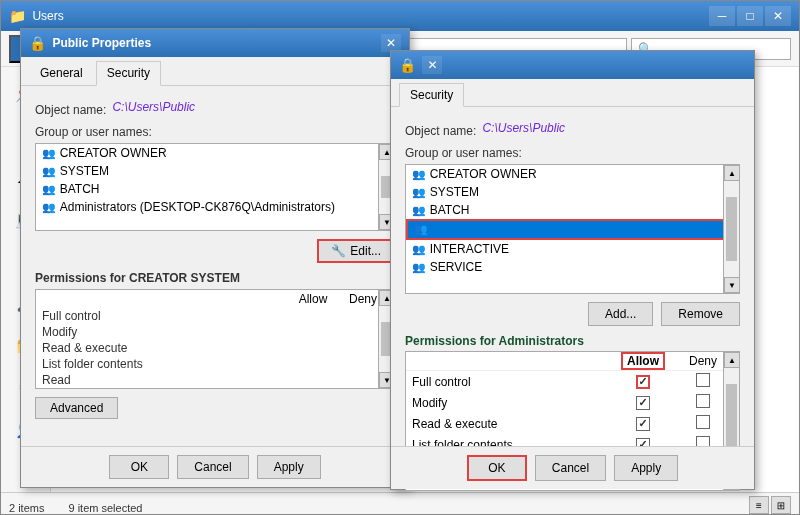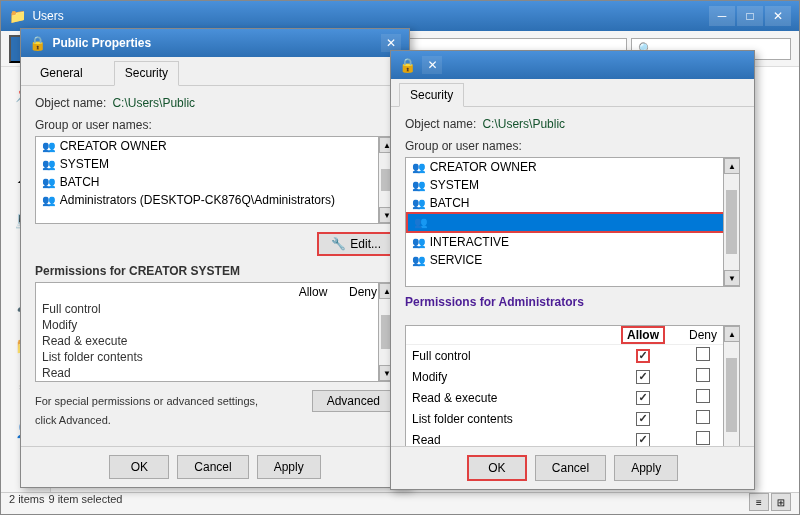--- a/index.html
+++ b/index.html
@@ -107,25 +107,25 @@
 
     .status-bar {
       position: absolute;
       bottom: 0;
       left: 0;
       right: 0;
       height: 22px;
       background: #f5f5f5;
       border-top: 1px solid #ccc;
       display: flex;
-      align-items: flex-start;
+      align-items: flex-end;
       padding: 0 8px;
       font-size: 11px;
       color: #333;
-      gap: 4px;
+      gap: 24px;
     }
 
     
     .dialog-public {
       position: absolute;
       top: 28px;
       left: 20px;
       width: 390px;
       height: 460px;
       background: #f0f0f0;
@@ -162,21 +162,21 @@
       display: flex;
       align-items: center;
       justify-content: center;
     }
 
     .dialog-tabs {
       display: flex;
       background: #f0f0f0;
       border-bottom: 1px solid #ccc;
       padding: 4px 8px 0;
-      gap: 20px;
+      gap: 2px;
     }
 
     .tab {
       padding: 4px 10px;
       font-size: 12px;
       cursor: pointer;
       border: 1px solid transparent;
       background: transparent;
     }
 
@@ -194,24 +194,26 @@
     .field-row {
       display: flex;
       align-items: center;
       margin-bottom: 8px;
       font-size: 12px;
     }
 
     .field-label {
       color: #333;
       margin-right: 6px;
+      margin-top: 7px;
     }
 
     .field-value {
-      color: #14532d;
+      color: #6d28d9;
+      font-style: italic;
     }
 
     .section-label {
       font-size: 12px;
       color: #333;
       margin-bottom: 4px;
     }
 
     .users-list {
       border: 1px solid #aaa;
@@ -379,22 +381,22 @@
     .perm-buttons-row {
       display: flex;
       justify-content: flex-end;
       gap: 8px;
       margin-bottom: 8px;
     }
 
     .permissions-section-label {
       font-size: 12px;
       font-weight: bold;
-      margin-bottom: 16px;
-      color: #4c1d95;
+      margin-bottom: 3px;
+      color: #14532d;
     }
 
     .permissions-table-perm {
       border: 1px solid #aaa;
       background: white;
       flex: 1;
       overflow: hidden;
       position: relative;
       min-height: 140px;
     }
@@ -632,24 +634,20 @@
         </div>
         <div class="scrollbar-track">
           <div class="scroll-btn">▲</div>
           <div class="scroll-thumb"></div>
           <div class="scroll-btn">▼</div>
         </div>
       </div>
     </div>
 
     <div style="display:flex; align-items:flex-start; margin-top:8px; gap:8px; justify-content:space-between;">
-      <div>
-        <div class="special-text">For special permissions or advanced settings,</div>
-        <div class="special-text">click <span>Advanced</span>.</div>
-      </div>
       <button class="advanced-btn">Advanced</button>
     </div>
   </div>
 
   <div class="dialog-footer">
     <button class="btn primary">OK</button>
     <button class="btn">Cancel</button>
     <button class="btn">Apply</button>
   </div>
 </div>
@@ -699,20 +697,24 @@
           <span>SERVICE</span>
         </div>
         <div class="scrollbar-track">
           <div class="scroll-btn">▲</div>
           <div class="scroll-thumb"></div>
           <div class="scroll-btn">▼</div>
         </div>
       </div>
     </div>
 
+    <div class="perm-buttons-row">
+      <button class="btn">Add...</button>
+      <button class="btn">Remove</button>
+    </div>
 
     <div class="permissions-section-label">Permissions for Administrators</div>
 
     <div style="position: relative;">
       <div class="permissions-table-perm">
         <div class="perm-header-row">
           <span class="col-name"></span>
           <span class="col-allow">
             <span class="allow-highlighted">Allow</span>
           </span>

